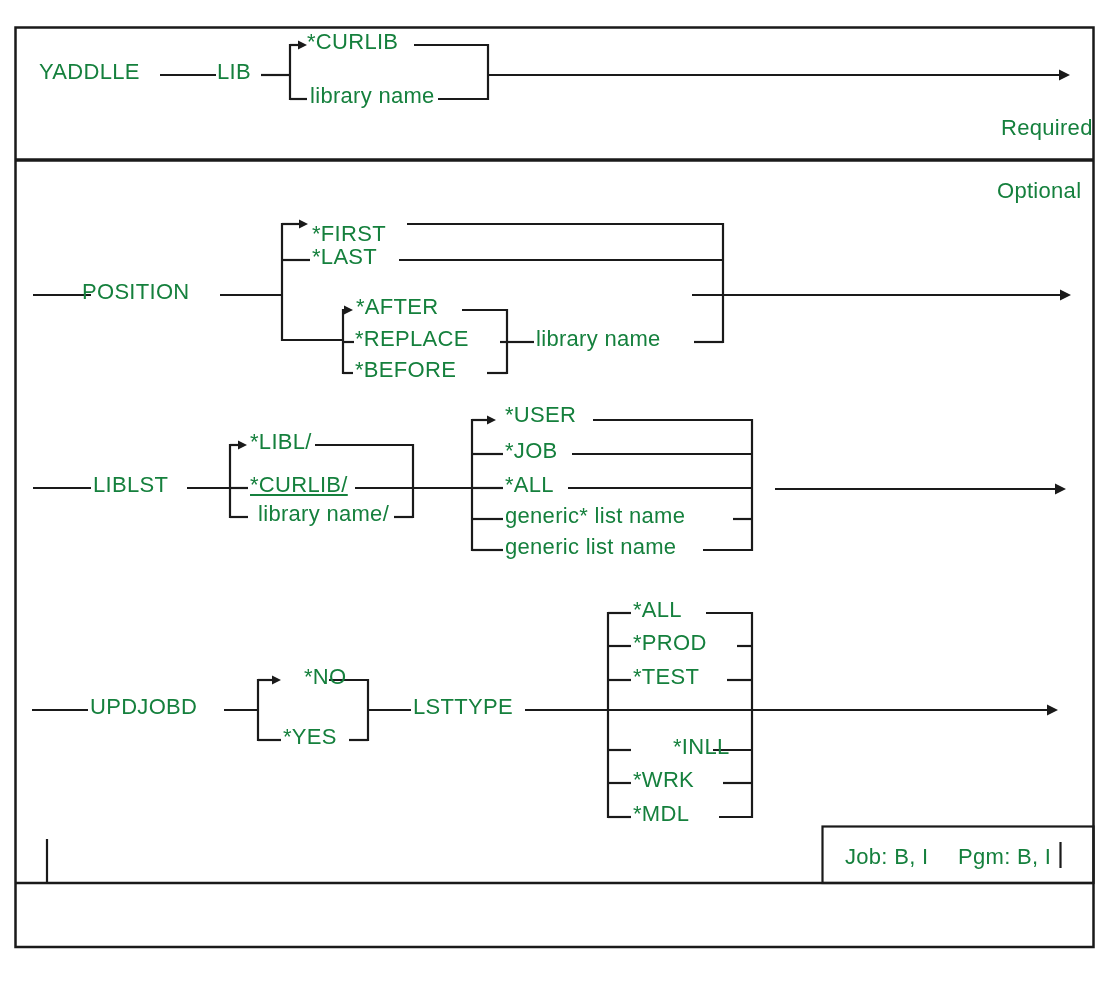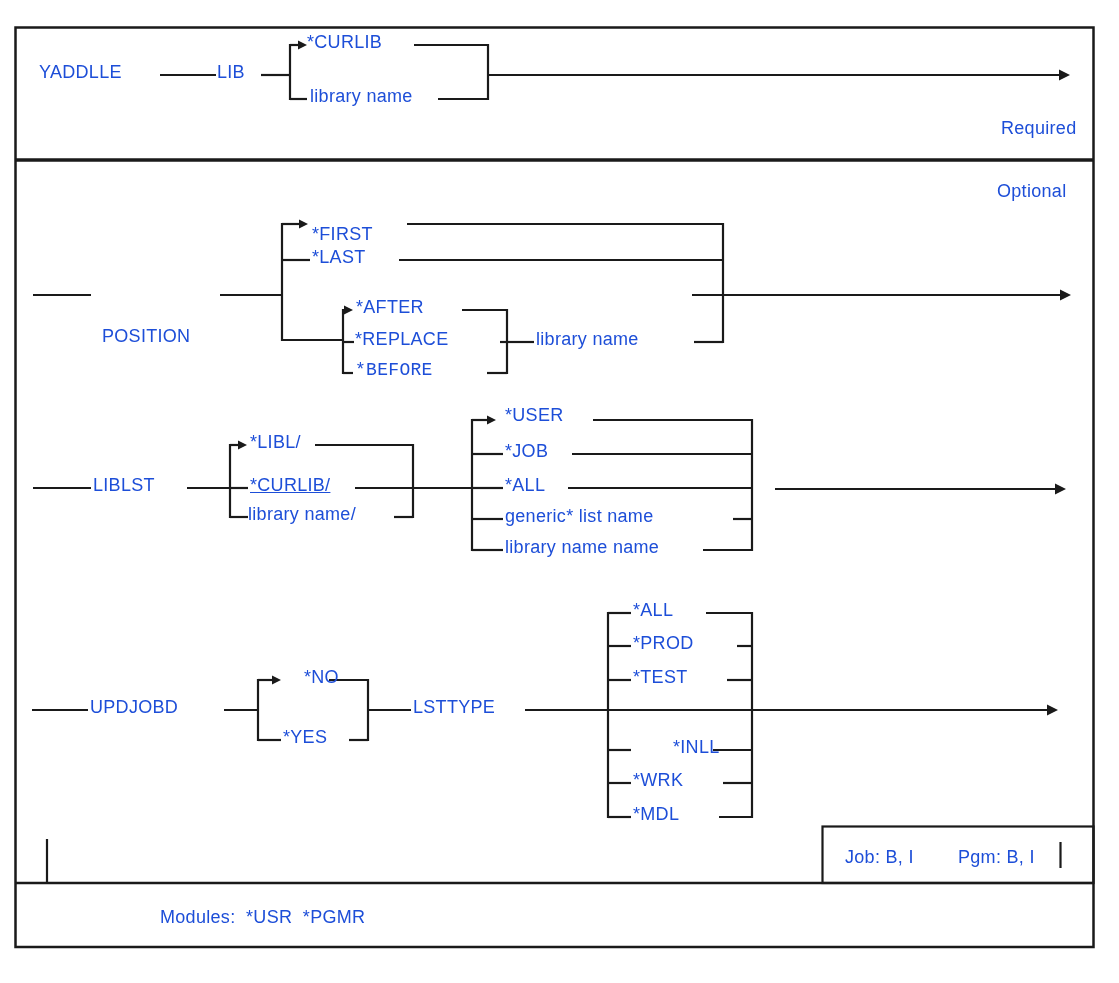--- a/index.html
+++ b/index.html
@@ -7,24 +7,24 @@
     position: relative;
     width: 1119px;
     height: 983px;
     background: #ffffff;
     font-family: "Liberation Sans", sans-serif;
     overflow: hidden;
   }
   #railroad-svg { position: absolute; left: 0; top: 0; }
   .lbl {
     position: absolute;
-    font-size: 18px;
+    font-size: 22px;
     line-height: 24px;
     letter-spacing: 0.3px;
-    color: #1d4ed8;
+    color: #15803d;
     white-space: pre;
   }
 </style>
 </head>
 <body>
 
 <div id="canvas">
 
   <svg id="railroad-svg" width="1119" height="983" viewBox="0 0 1119 983" stroke="#1a1a1a" stroke-width="2.2" fill="none">
 
@@ -139,46 +139,45 @@
     </g>
   </svg>
 
   <span class="lbl" style="left:39px; top:60px;">YADDLLE</span>
   <span class="lbl" style="left:217px; top:60px;">LIB</span>
   <span class="lbl" style="left:307px; top:30px;">*CURLIB</span>
   <span class="lbl" style="left:310px; top:84px;">library name</span>
   <span class="lbl" style="left:1001px; top:116px;text-align:center;">Required</span>
 
   <span class="lbl" style="left:997px; top:179px;">Optional</span>
-  <span class="lbl" style="left:102px;  top:280px;margin-top:44px;">POSITION</span>
+  <span class="lbl" style="left:82px;  top:280px;">POSITION</span>
   <span class="lbl" style="left:312px; top:209px;margin-top:13px;">*FIRST</span>
   <span class="lbl" style="left:312px; top:245px;">*LAST</span>
   <span class="lbl" style="left:356px; top:295px;">*AFTER</span>
   <span class="lbl" style="left:355px; top:327px;">*REPLACE</span>
-  <span class="lbl" style="left:355px; top:358px;font-family:Liberation Mono, monospace;">*BEFORE</span>
+  <span class="lbl" style="left:355px; top:358px;">*BEFORE</span>
   <span class="lbl" style="left:536px; top:327px;">library name</span>
 
   <span class="lbl" style="left:93px;  top:473px;">LIBLST</span>
   <span class="lbl" style="left:250px; top:430px;">*LIBL/</span>
   <span class="lbl" style="left:250px; top:473px;text-decoration:underline;">*CURLIB/</span>
-  <span class="lbl" style="left:248px; top:502px;text-align:right;">library name/</span>
+  <span class="lbl" style="left:258px; top:502px;text-align:right;">library name/</span>
   <span class="lbl" style="left:505px; top:403px;">*USER</span>
   <span class="lbl" style="left:505px; top:439px;">*JOB</span>
   <span class="lbl" style="left:505px; top:473px;">*ALL</span>
   <span class="lbl" style="left:505px; top:504px;">generic* list name</span>
-  <span class="lbl" style="left:505px; top:535px;">library name name</span>
+  <span class="lbl" style="left:505px; top:535px;">generic list name</span>
 
   <span class="lbl" style="left:90px;  top:695px;">UPDJOBD</span>
   <span class="lbl" style="left:284px; top:665px;margin-left:20px;">*NO</span>
   <span class="lbl" style="left:283px; top:725px;">*YES</span>
   <span class="lbl" style="left:413px; top:695px;">LSTTYPE</span>
   <span class="lbl" style="left:633px; top:598px;">*ALL</span>
   <span class="lbl" style="left:633px; top:631px;">*PROD</span>
   <span class="lbl" style="left:633px; top:665px;">*TEST</span>
   <span class="lbl" style="left:633px; top:735px;margin-left:40px;">*INLL</span>
   <span class="lbl" style="left:633px; top:768px;">*WRK</span>
   <span class="lbl" style="left:633px; top:802px;">*MDL</span>
 
   <span class="lbl" style="left:845px; top:845px;">Job: B, I</span>
   <span class="lbl" style="left:958px; top:845px;">Pgm: B, I</span>
-  <span class="lbl" style="left:160px; top:905px;">Modules:  *USR  *PGMR</span>
 
 </div>
 
 </body></html>

